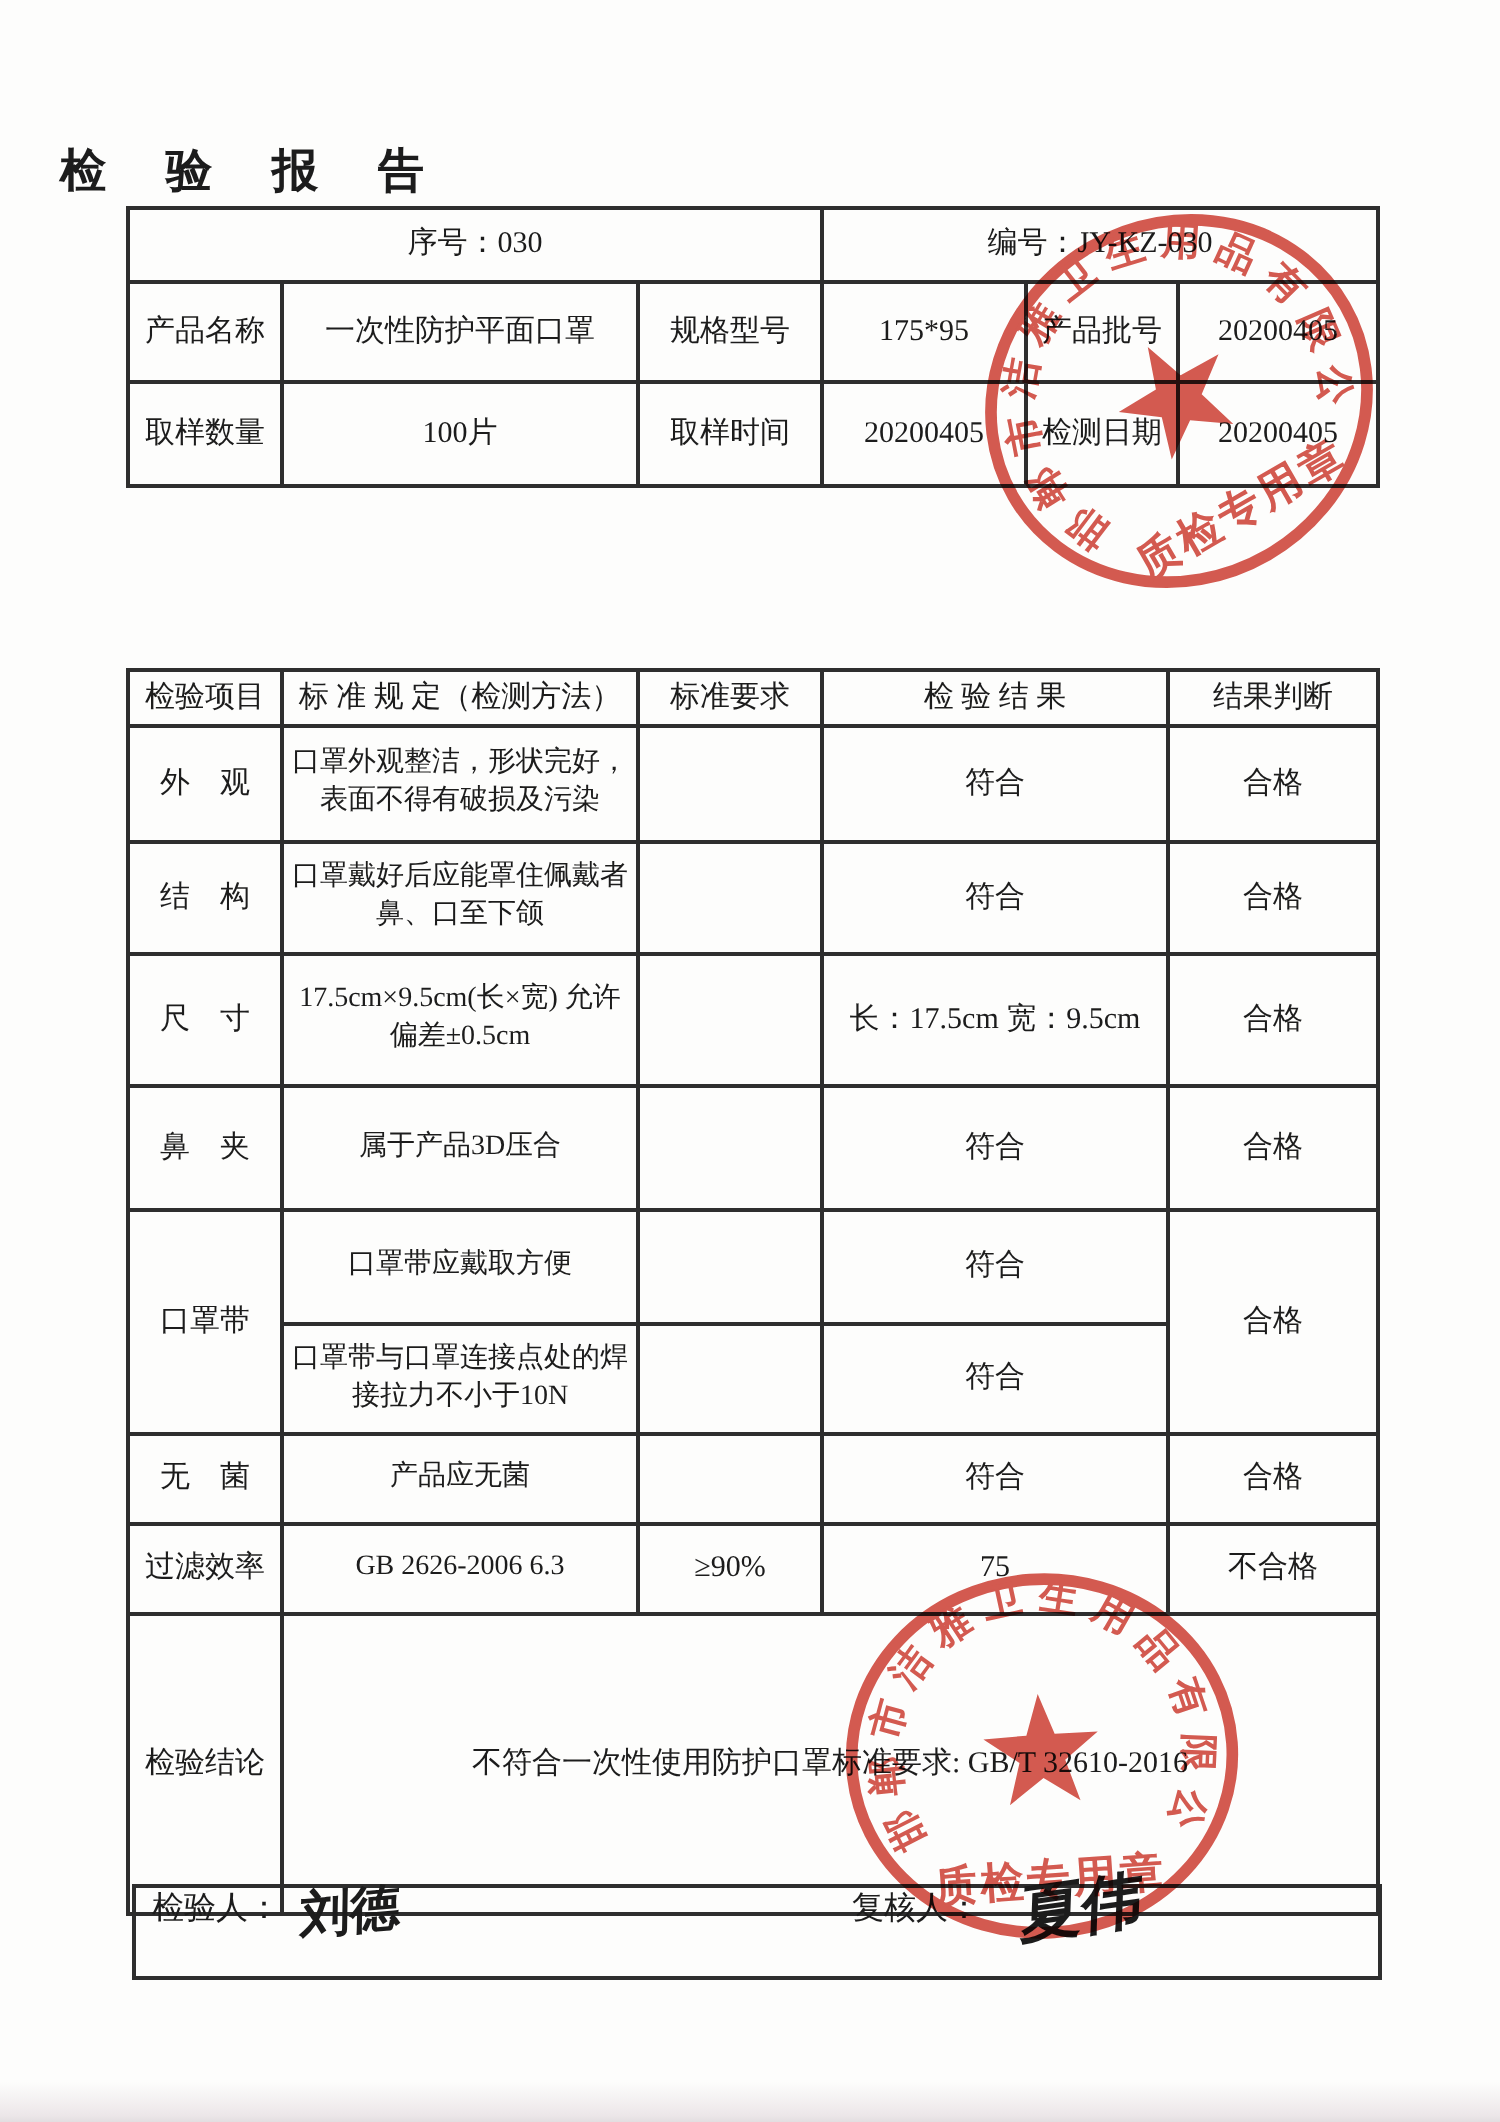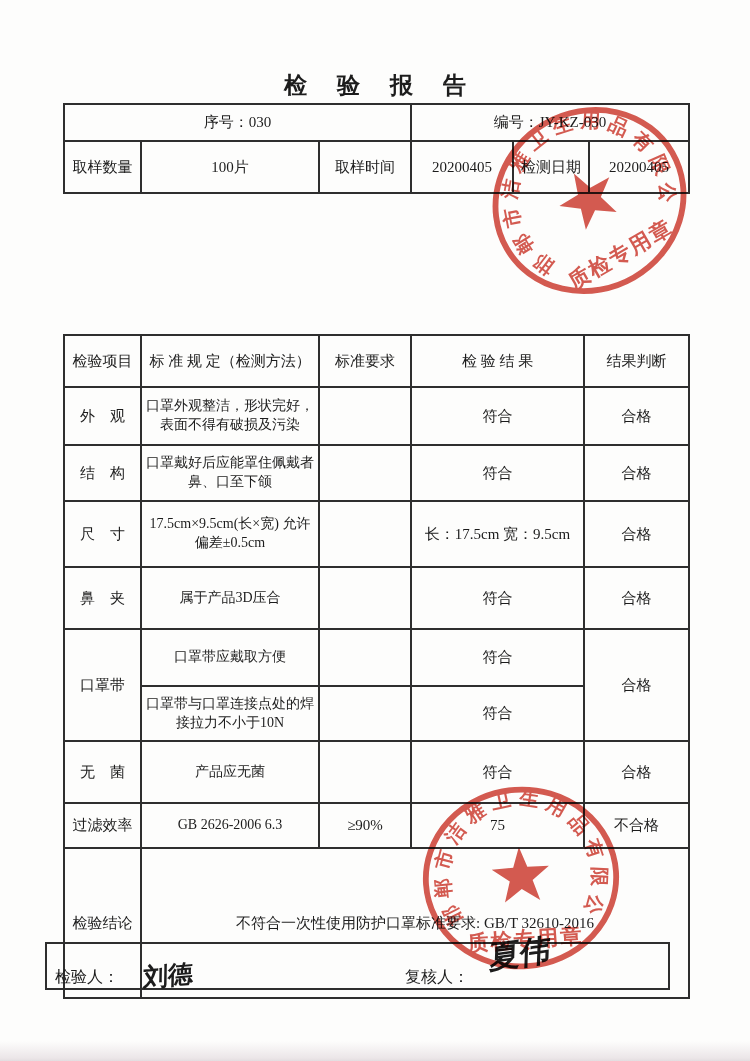--- a/index.html
+++ b/index.html
@@ -7,21 +7,21 @@
     width:750px;height:1061px;
     font-family:"Liberation Serif","DejaVu Serif",serif;
     color:#1c1c1c;
     background:#fdfdfc;
     position:relative;
     overflow:hidden;
   }
   .page{position:absolute;inset:0;}
   .title{
     position:absolute;top:70px;left:0;width:100%;
-    margin:0;text-align:center;
+    margin:0;text-align:left;
     font-size:23px;font-weight:bold;
     letter-spacing:30px;text-indent:30px;
   }
   table.tbl{
     position:absolute;left:63px;
     border-collapse:collapse;table-layout:fixed;
     width:625px;
     font-size:15px;
   }
   table.tbl td{
@@ -30,24 +30,24 @@
     text-align:center;
     vertical-align:middle;
     line-height:1.35;
     overflow:hidden;
   }
   table.info{top:103px;}
   table.tests{top:334px;}
   td.left{text-align:left;padding-left:9px;border-radius:16px;}
   .tests td.std{font-size:14px;margin-left:38px;}
   .sigbox{
-    position:absolute;left:45px;top:942px;width:621px;height:44px;
+    position:absolute;left:66px;top:942px;width:621px;height:44px;
     border:2px solid #2e2e2e;
     font-size:16px;
-    display:flex;align-items:flex-end;gap:14px;
+    display:flex;align-items:flex-start;
   }
   .siglabel{margin-left:8px;white-space:nowrap;}
   .siglabel.reviewer{position:absolute;left:358px;margin-left:0;}
   .sig{
     font-weight:bold;
     display:inline-block;
     margin-left:10px;
     transform:rotate(-5deg) skewX(-6deg);
     font-size:25px;
     line-height:1;
@@ -92,41 +92,49 @@
         <col style="width:92px">
       <col style="width:102px">
         <col style="width:76px">
         <col style="width:100px">
     </colgroup>
     <tbody>
       <tr style="height:37px">
         <td colspan="3" class="left">序号：030</td>
         <td colspan="3" class="left">编号：JY-KZ-030</td>
       </tr>
+      <tr style="height:50px">
+        <td>产品名称</td>
+        <td>一次性防护平面口罩</td>
+        <td>规格型号</td>
+        <td>175*95</td>
+        <td>产品批号</td>
+        <td>20200405</td>
+      </tr>
       <tr style="height:52px">
         <td>取样数量</td>
         <td>100片</td>
         <td>取样时间</td>
         <td>20200405</td>
         <td>检测日期</td>
         <td>20200405</td>
       </tr>
     </tbody>
   </table>
 
   <table class="tbl tests">
     <colgroup>
       <col style="width:77px">
         <col style="width:178px">
         <col style="width:92px">
       <col style="width:173px">
         <col style="width:105px">
     </colgroup>
     <tbody>
-      <tr style="height:52px">
+      <tr style="height:28px">
         <td>检验项目</td>
         <td>标 准 规 定（检测方法）</td>
         <td>标准要求</td>
         <td>检 验 结 果</td>
         <td>结果判断</td>
       </tr>
       <tr style="height:58px">
         <td>外　观</td>
         <td class="std">口罩外观整洁，形状完好，表面不得有破损及污染</td>
         <td></td>
@@ -159,21 +167,21 @@
         <td class="std">口罩带应戴取方便</td>
         <td></td>
         <td>符合</td>
         <td rowspan="2">合格</td>
       </tr>
       <tr style="height:55px">
         <td class="std">口罩带与口罩连接点处的焊接拉力不小于10N</td>
         <td></td>
         <td>符合</td>
       </tr>
-      <tr style="height:62px">
+      <tr style="height:45px">
         <td>无　菌</td>
         <td class="std">产品应无菌</td>
         <td></td>
         <td>符合</td>
         <td>合格</td>
       </tr>
       <tr style="height:45px">
         <td>过滤效率</td>
         <td class="std">GB 2626-2006 6.3</td>
         <td>≥90%</td>

